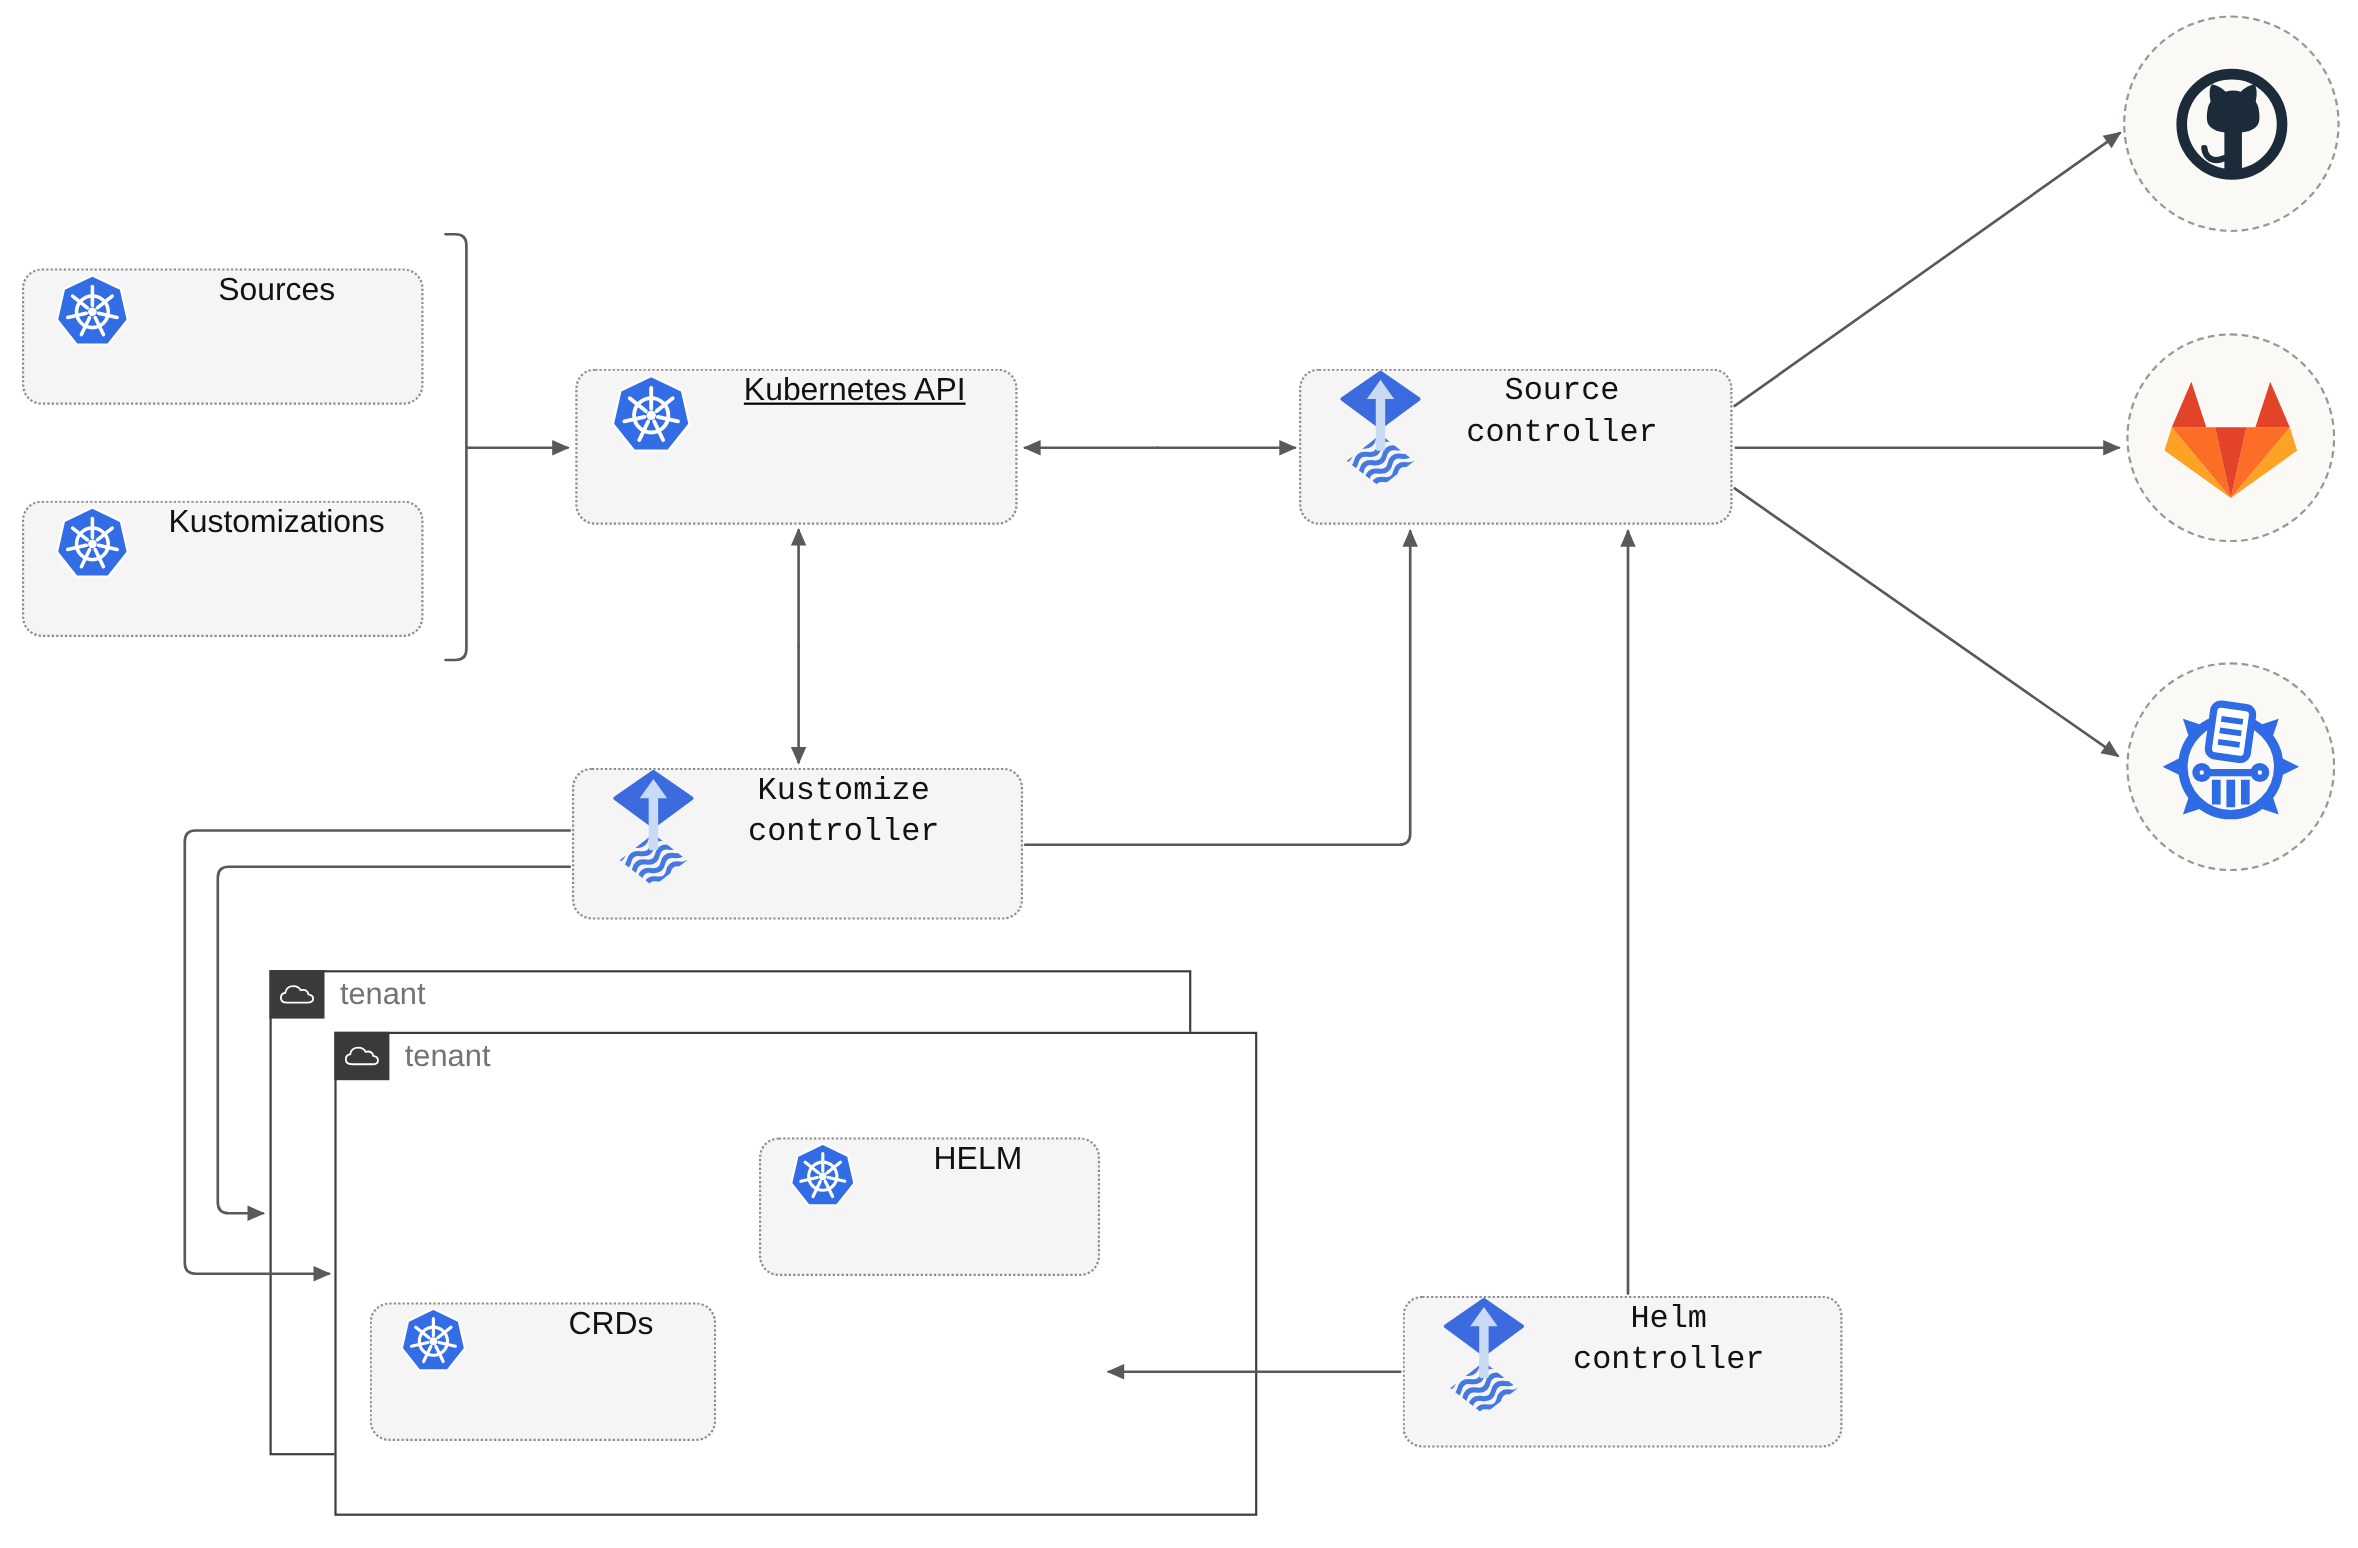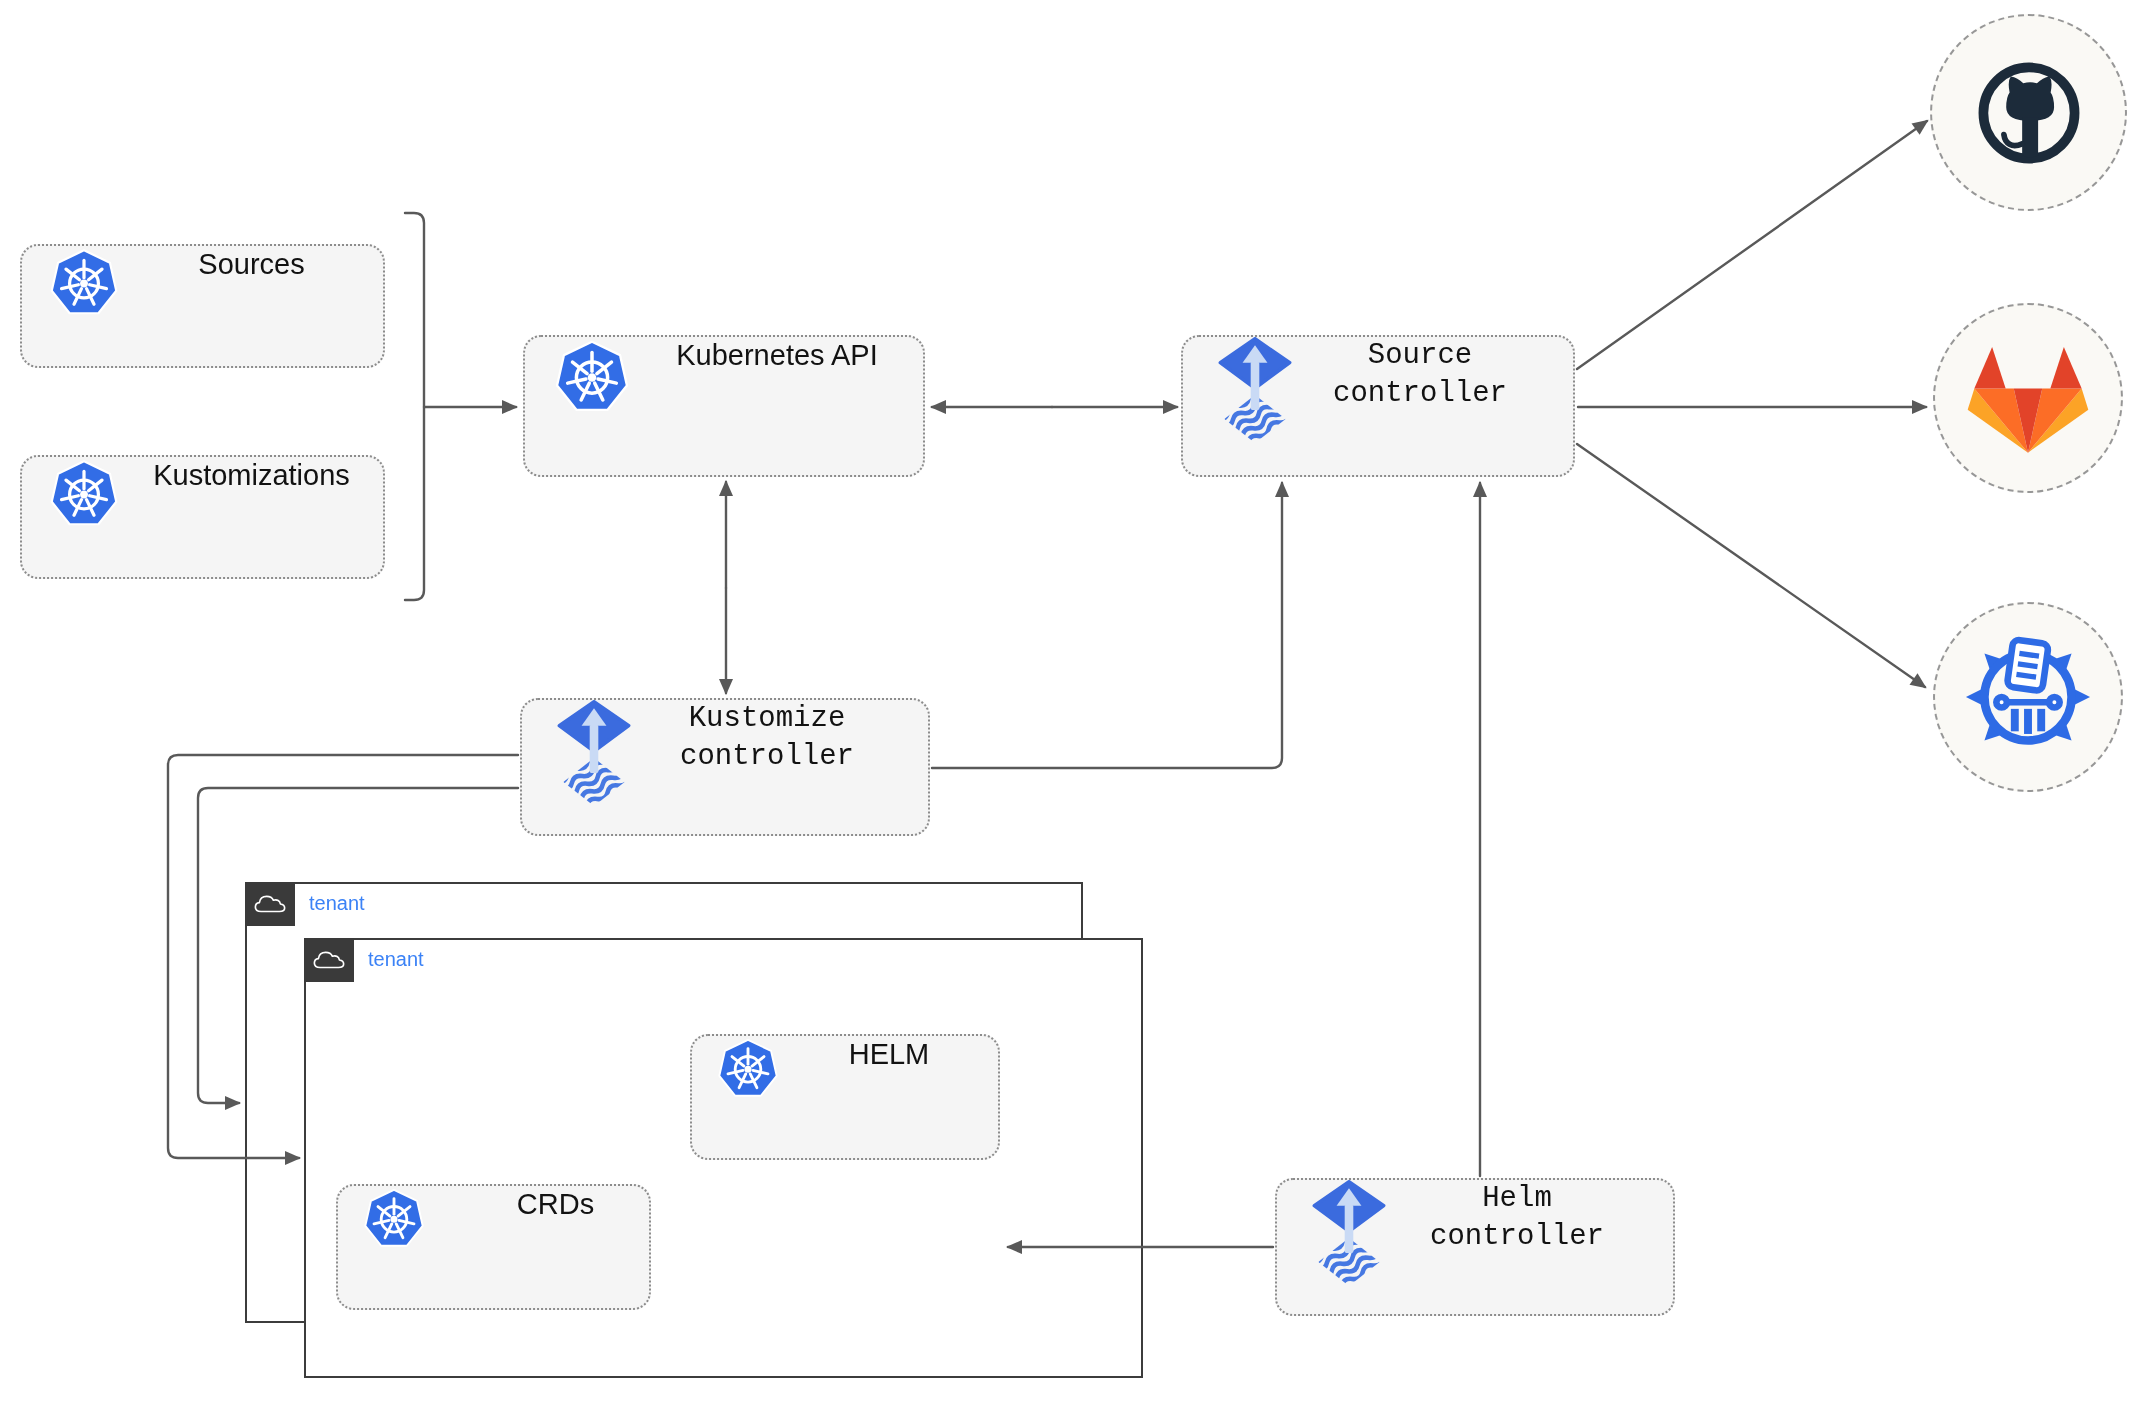--- a/index.html
+++ b/index.html
@@ -17,21 +17,21 @@
         display:flex;align-items:flex-start;}
   .node .lbl{flex:1;text-align:center;font-size:29px;color:var(--labelColor,#121212);line-height:1.3;}
   .node.ctrl .lbl{padding:0 48px 0 18px;font-family:Liberation Mono, monospace;}
   .node .icon{flex:0 0 auto;}
 
   
   .tenant{position:absolute;box-sizing:border-box;background:#ffffff;border:2.5px solid var(--tenantBorder,#3c3c3c);}
   .tenant .tab{position:absolute;left:-2.5px;top:-2.5px;width:50px;height:44px;background:var(--tabDark,#3a3a3a);
                display:flex;align-items:center;justify-content:center;}
   .tenant .tlabel{position:absolute;left:62px;top:-2.5px;height:44px;display:flex;align-items:center;
-                  font-size:20px;color:#3b82f6;text-align:right;}
+                  font-size:28px;color:#737373;text-align:right;}
 
   
   .circle{position:absolute;z-index:3;box-sizing:border-box;border-radius:50%;
           background:var(--circleFill,#faf9f5);border:2.5px dashed var(--circleBorder,#979797);
           display:flex;align-items:center;justify-content:center;}
 
   
   .k8s-body{fill:var(--k8sBlue,#326de6);stroke:#ffffff;stroke-width:3;stroke-linejoin:round;}
   .k8s-wheel{stroke:#ffffff;stroke-width:4.5;fill:none;stroke-linecap:round;}
   .k8s-hub{fill:#ffffff;}
@@ -173,21 +173,21 @@
     <div class="lbl">Sources</div>
   </div>
 
   <div class="node" style="left:20px;top:455px;width:365px;height:124px;">
     <svg class="icon" width="72" height="72" style="margin-left:26px">
         <use href="#ic-k8s"></use>
       </svg>
     <div class="lbl">Kustomizations</div>
   </div>
 
-  <div class="node" style="left:523px;top:335px;width:402px;height:142px;">
+  <div class="node" style="left:523px;top:335px;width:402px;height:142px;text-decoration:underline;">
     <svg class="icon" width="78" height="78" style="margin-left:28px">
         <use href="#ic-k8s"></use>
       </svg>
     <div class="lbl">Kubernetes API</div>
   </div>
 
   <div class="node ctrl" style="left:1181px;top:335px;width:394px;height:142px;">
     <svg class="icon" width="84" height="106" style="margin-left:30px">
         <use href="#ic-flux"></use>
       </svg>

